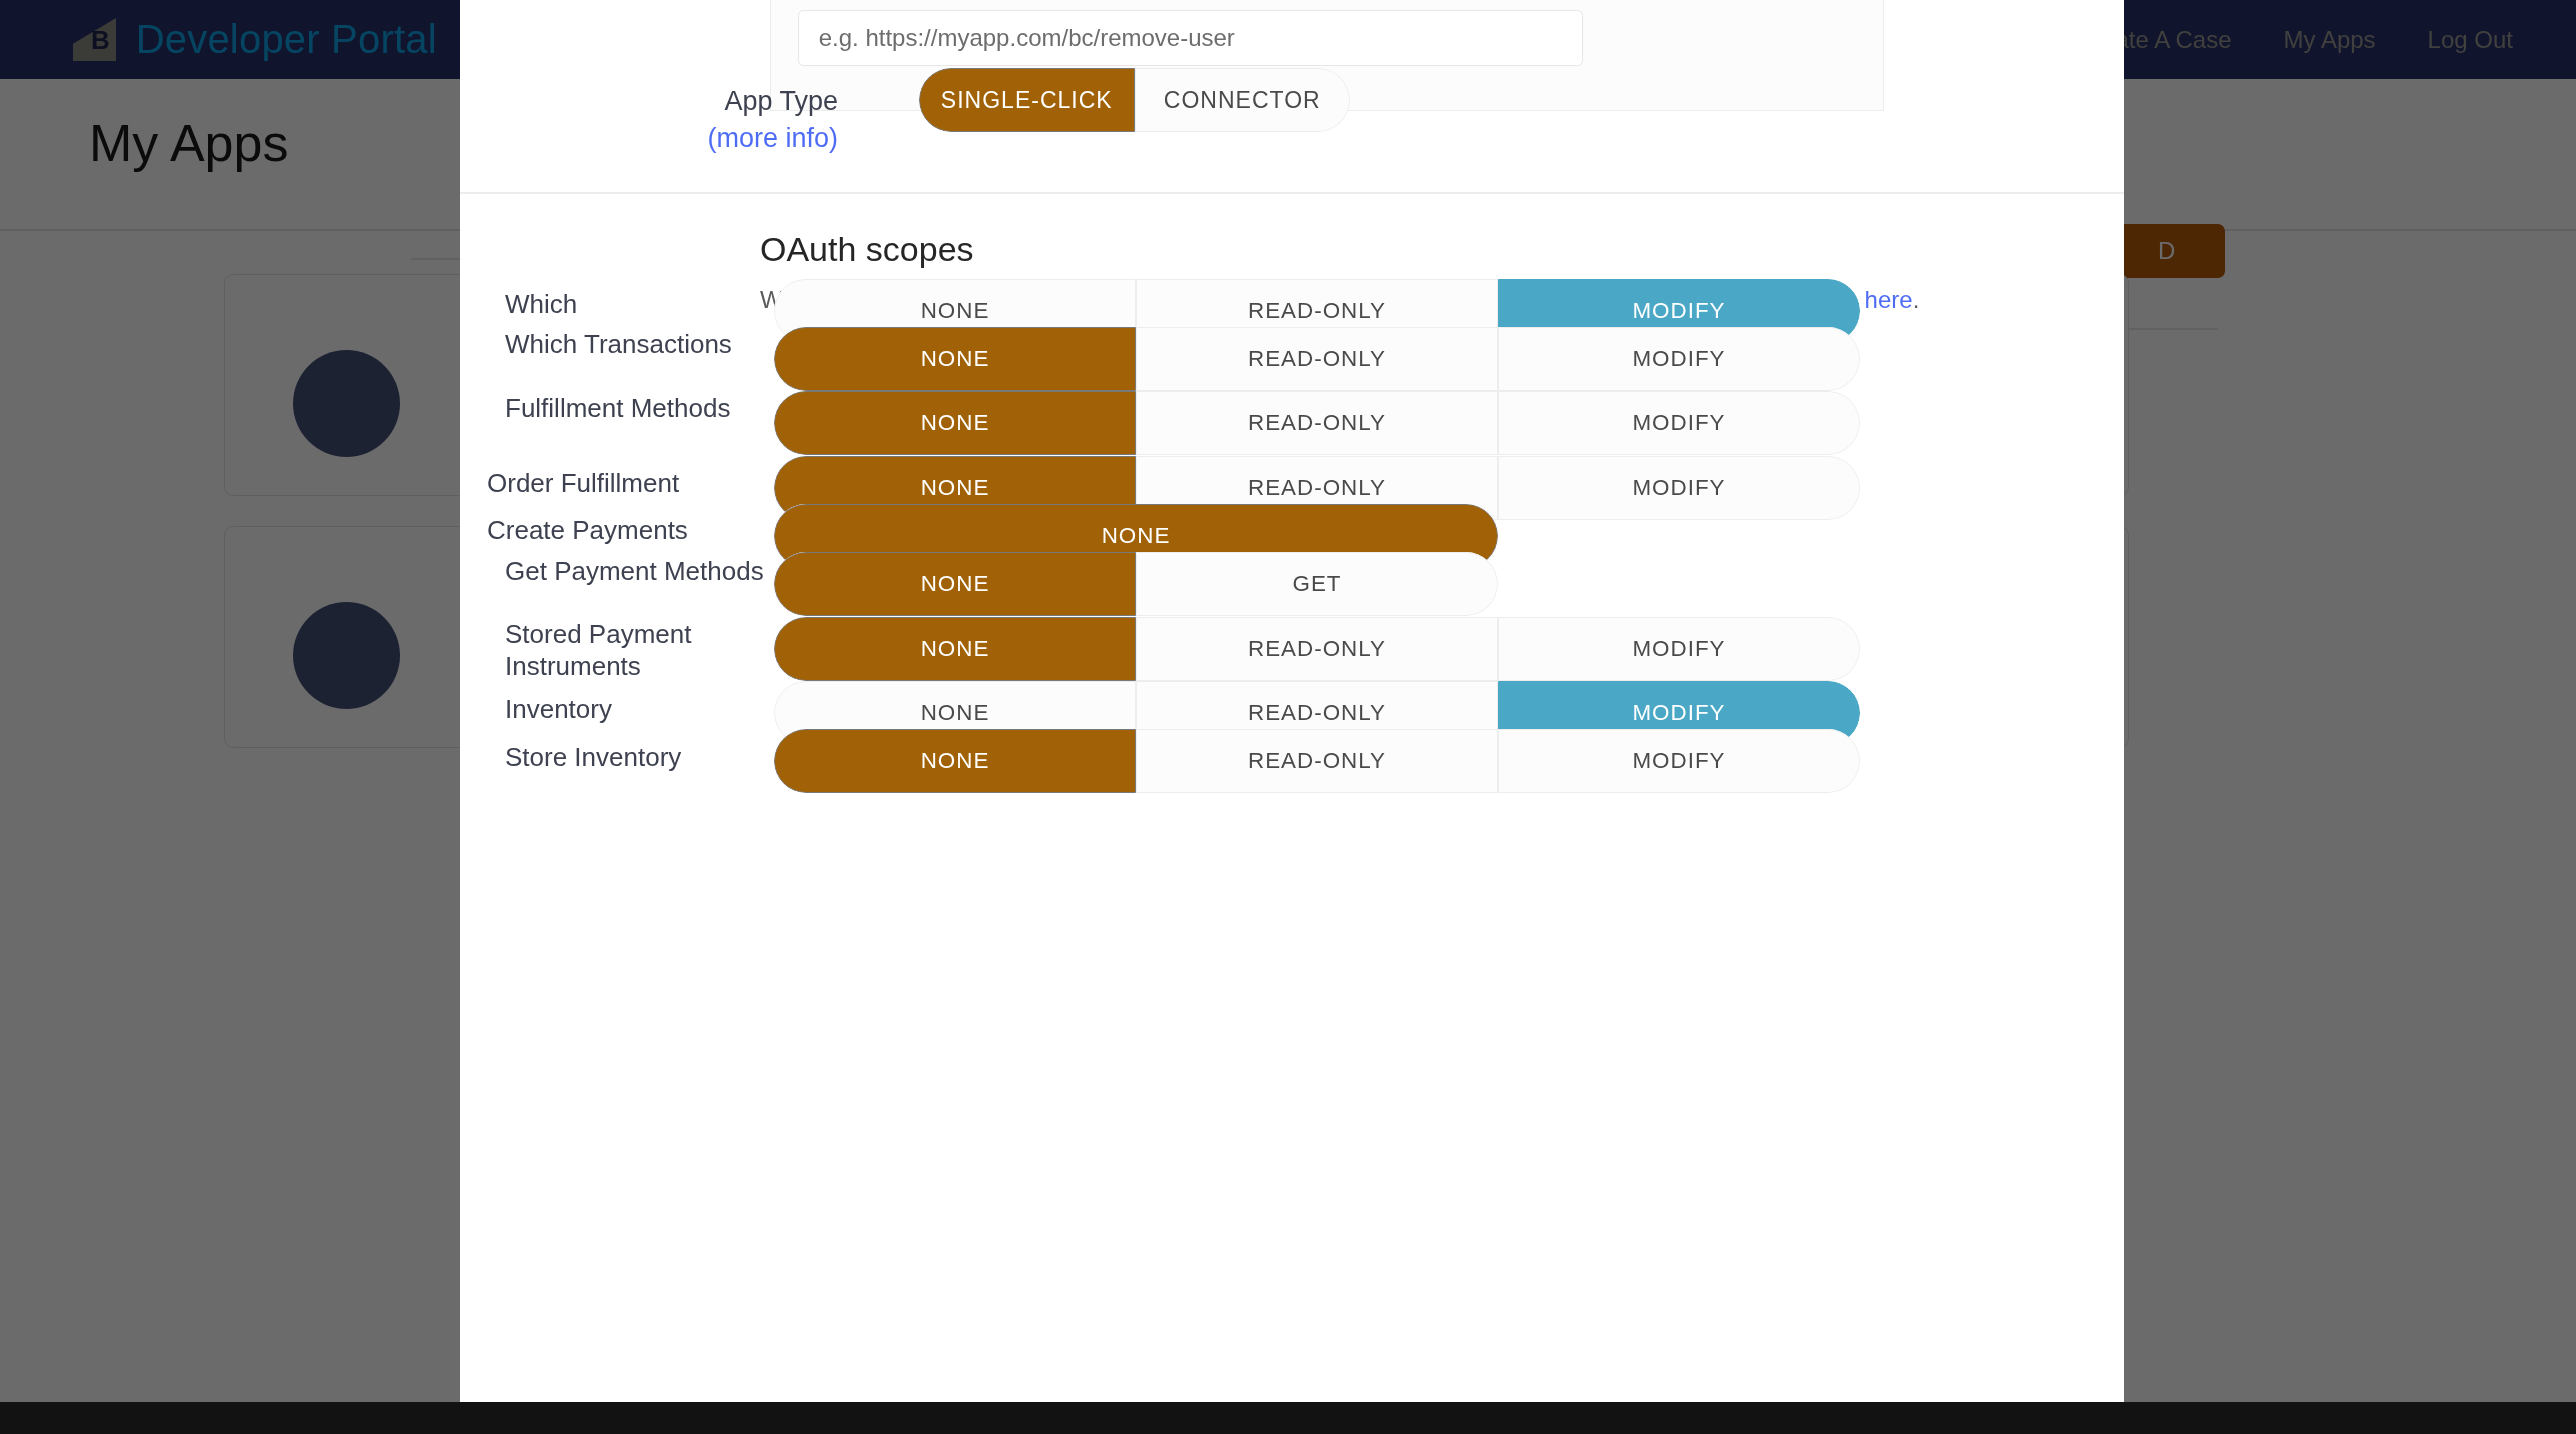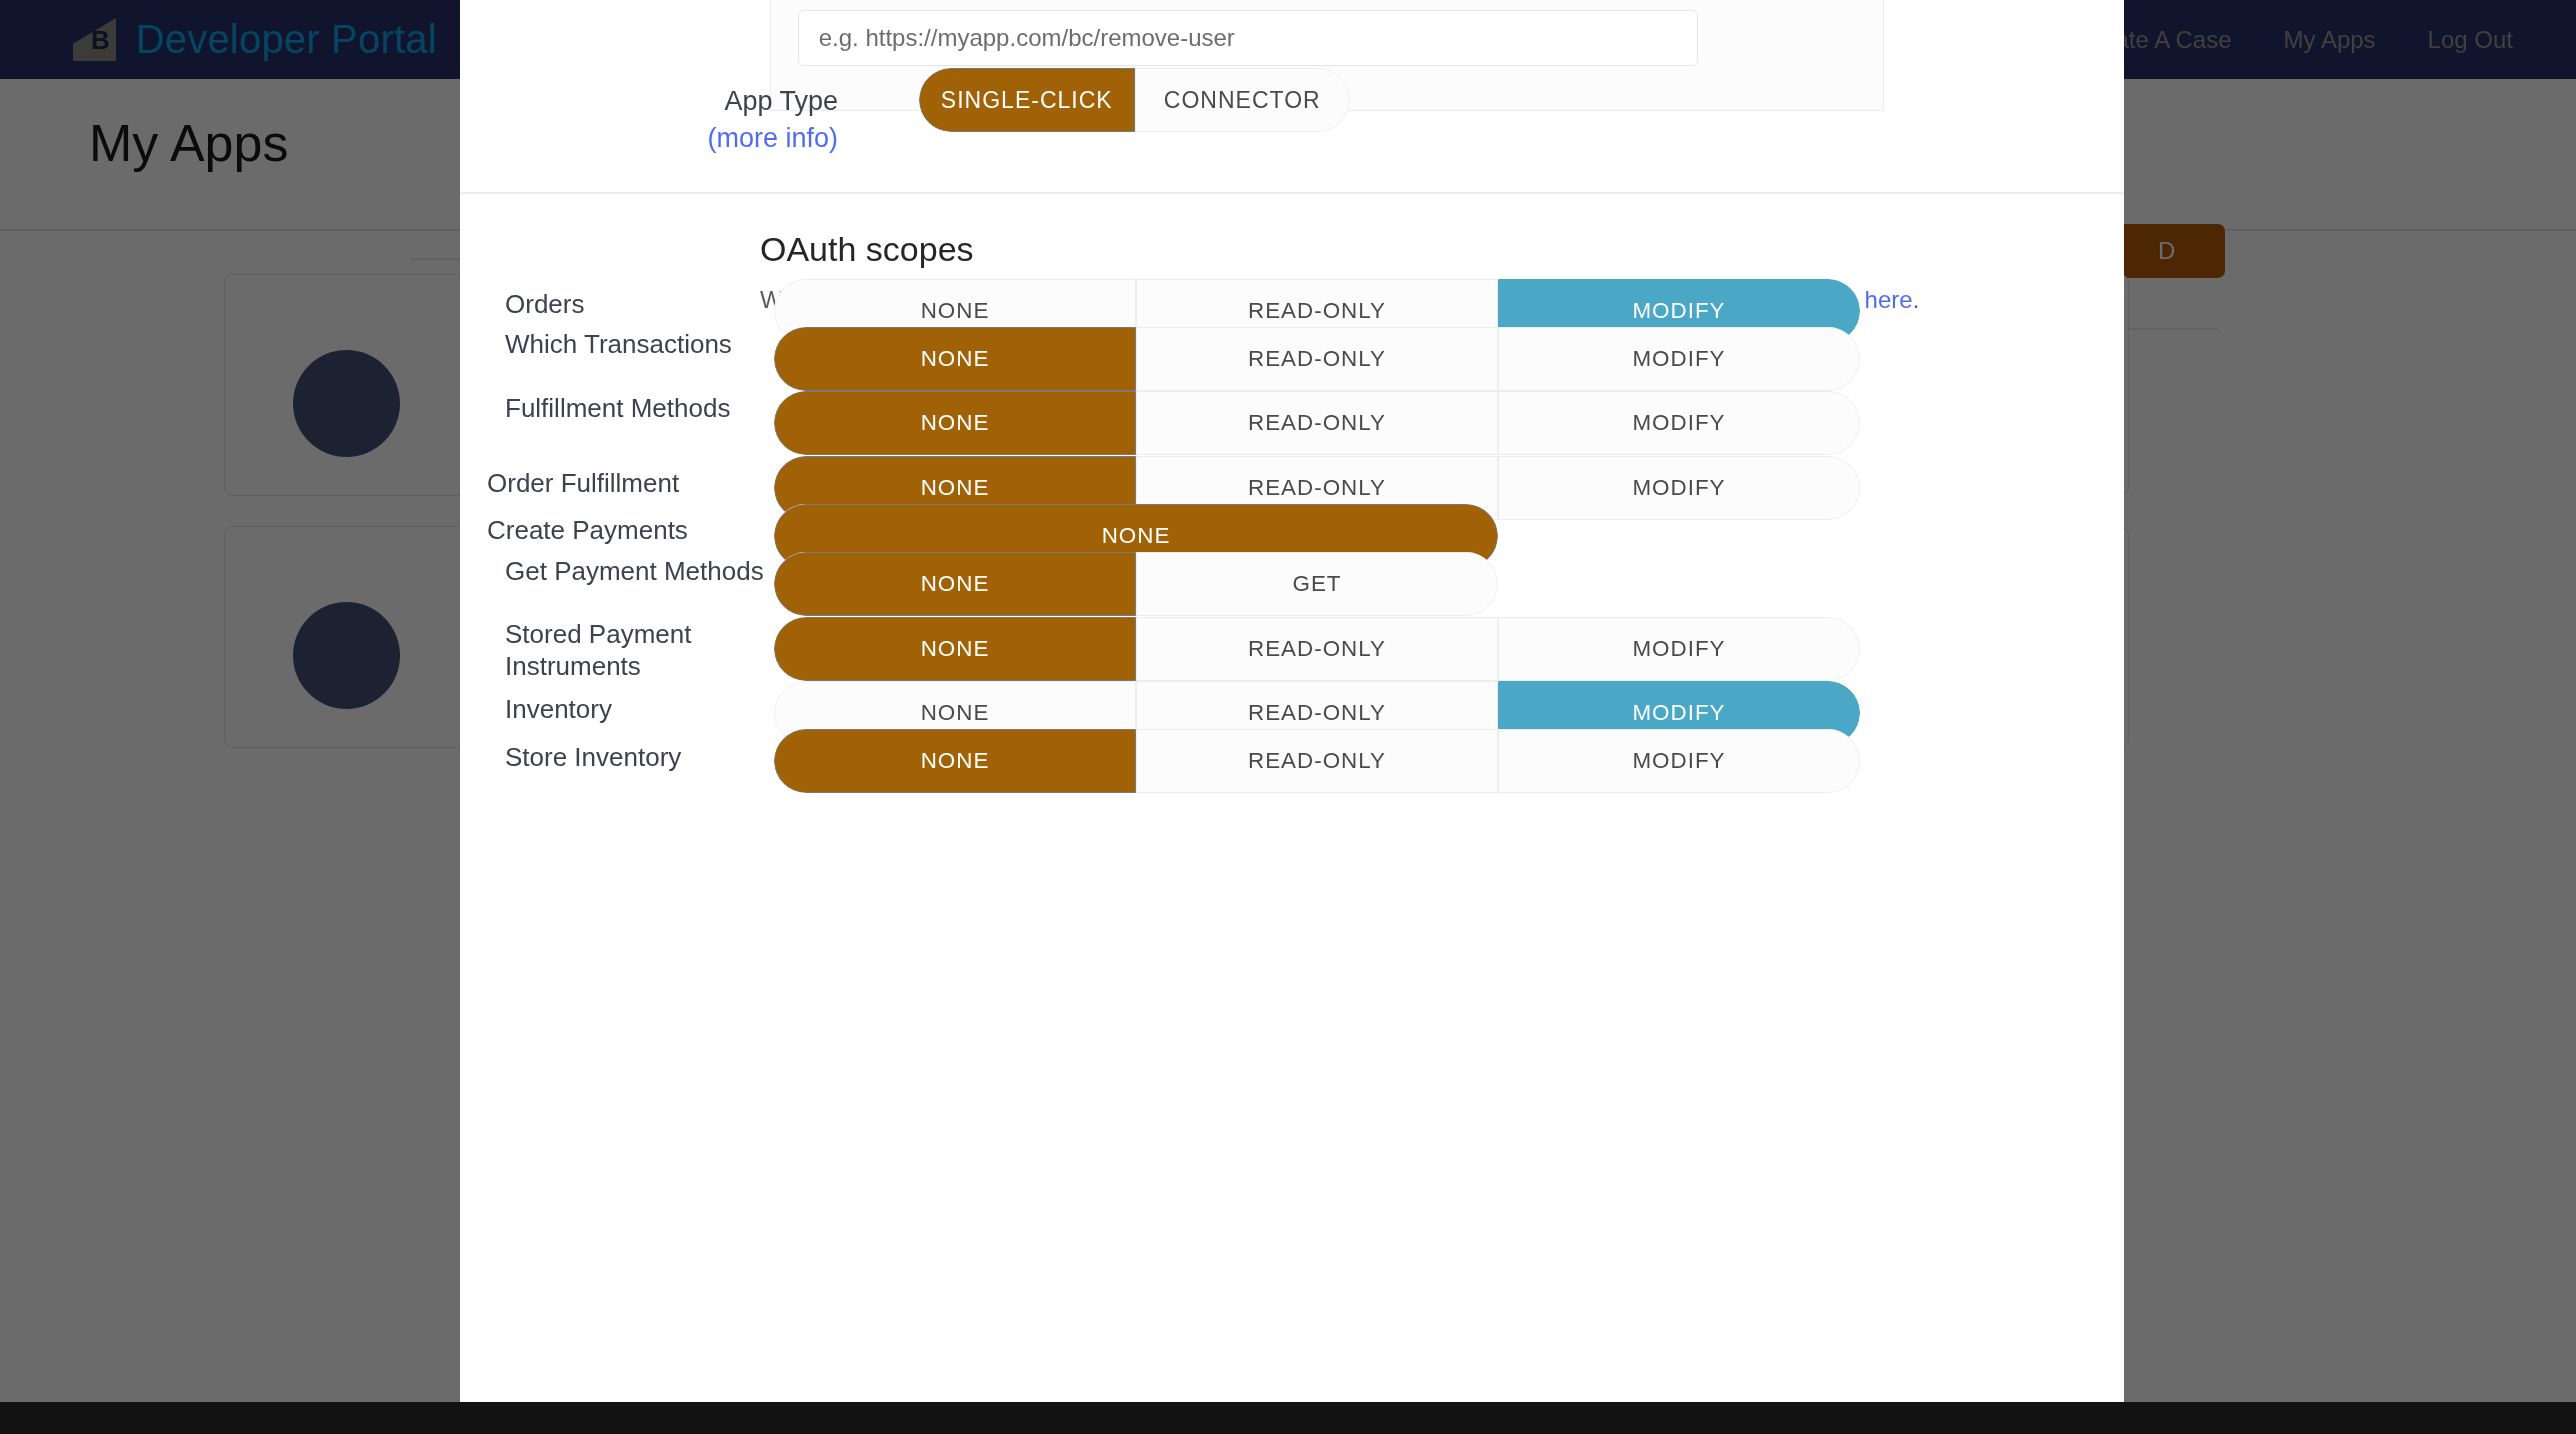--- a/index.html
+++ b/index.html
@@ -102,21 +102,21 @@
 
   .field-block {
     position: absolute; left: 310px; top: 0px;
     width: 1114px; height: 335px;
     border: 1.8px solid #ececec;
     border-top: none;
     background: #fcfcfc;
   }
   .url-input {
     position: absolute; left: 27px; top: 234px;
-    width: 900px; height: 56px;
+    width: 785px; height: 56px;
     border: 1.8px solid #e6e6e6; border-radius: 5.4px;
     background: #ffffff;
     font-size: 24px; color: #6d6d6d;
     padding: 0 19.7px;
     font-family: "Liberation Sans", sans-serif;
     outline: none;
   }
   .url-input::placeholder { color: #6d6d6d; opacity: 1; }
 
   .apptype-label {
@@ -269,21 +269,21 @@
 
       <div class="section-rule"></div>
 
       <div class="oauth-title">OAuth scopes</div>
       <div class="oauth-desc">
         <span>Which API resources does your app require access to? You can find more information on API resources </span><a>here</a><span>.</span>
       </div>
 
       <div id="scope-rows">
           <div class="scope-row" style="top: 0px;">
-            <div class="scope-label" style="top: 513px;">Orders</div>
+            <div class="scope-label" style="top: 513px;">Which</div>
             <div class="seg scope-seg seg-3" style="top: 503px;">
               <div class="seg-item">NONE</div>
               <div class="seg-item">READ-ONLY</div>
               <div class="seg-item sel-teal">MODIFY</div>
             </div>
           </div>
           <div class="scope-row" style="top: 0px;">
             <div class="scope-label" style="top: 553px;">Which Transactions</div>
             <div class="seg scope-seg seg-3" style="top: 551px;">
               <div class="seg-item sel-gray">NONE</div>

